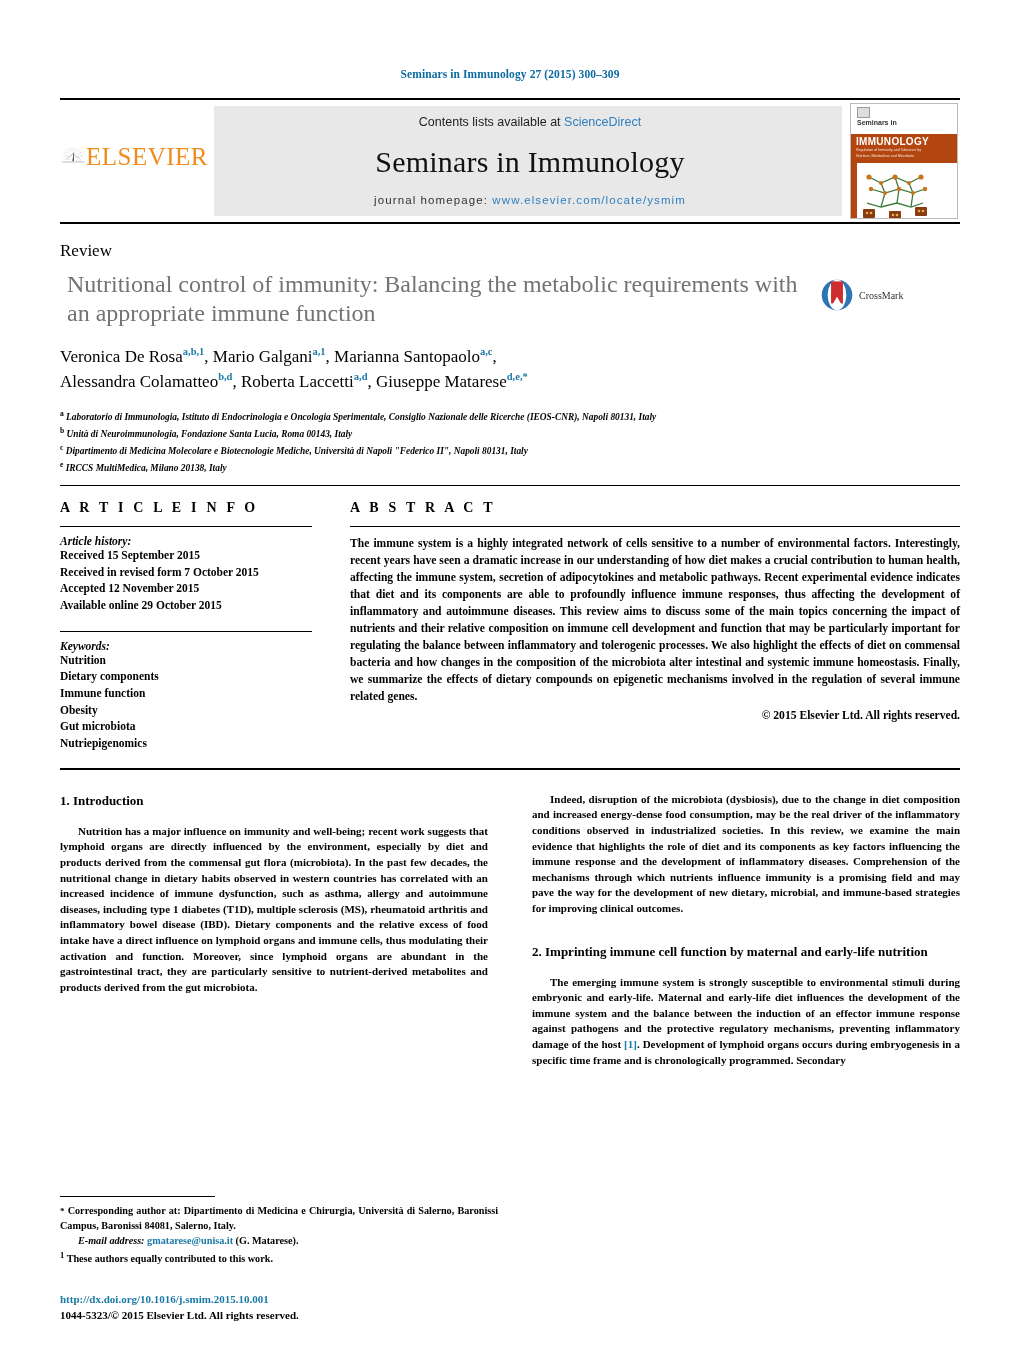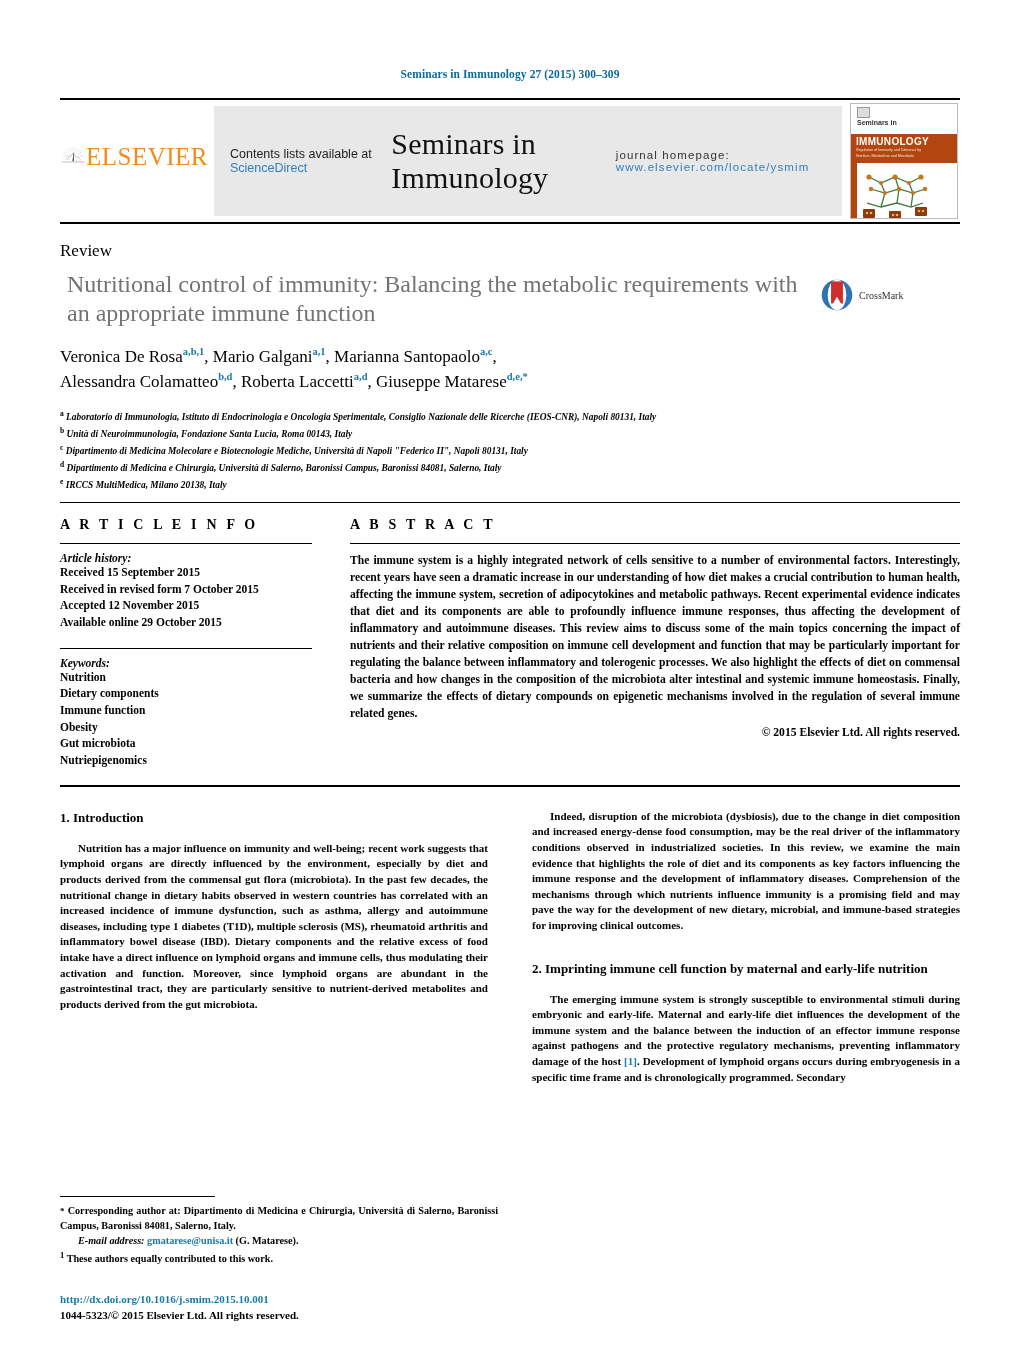--- a/index.html
+++ b/index.html
@@ -52,24 +52,24 @@
     color: #F08B1D;
     line-height: 1;
     margin-top: 1px;
   }
 
   .center-block {
     flex: 1 1 auto;
     background: #e8e8e8;
     margin: 6px 0 6px 6px;
     display: flex;
-    flex-direction: row;
+    flex-direction: column;
     justify-content: space-between;
     align-items: center;
-    padding: 9px 0 10px 16px;
+    padding: 9px 0 10px 4px;
   }
   .contents-line {
     font-family: "Liberation Sans", sans-serif;
     font-size: 12.5px;
     color: #222;
   }
   .contents-line .sd { color: #2f7fc1; }
   .journal-name {
     font-family: "Liberation Serif", serif;
     font-size: 30px;
@@ -454,21 +454,20 @@
   </div>
 
   <div class="authors">
     <span><span>Veronica De Rosa</span><sup>a,b,1</sup><span>, </span></span><span><span>Mario Galgani</span><sup>a,1</sup><span>, </span></span><span><span>Marianna Santopaolo</span><sup>a,c</sup><span>,</span></span><br><span><span>Alessandra Colamatteo</span><sup>b,d</sup><span>, </span></span><span><span>Roberta Laccetti</span><sup>a,d</sup><span>, </span></span><span><span>Giuseppe Matarese</span><sup>d,e,*</sup></span>
   </div>
 
   <div class="affils">
     <div class="affil"><sup>a</sup> <span>Laboratorio di Immunologia, Istituto di Endocrinologia e Oncologia Sperimentale, Consiglio Nazionale delle Ricerche (IEOS-CNR), Napoli 80131, Italy</span></div>
     <div class="affil"><sup>b</sup> <span>Unità di Neuroimmunologia, Fondazione Santa Lucia, Roma 00143, Italy</span></div>
     <div class="affil"><sup>c</sup> <span>Dipartimento di Medicina Molecolare e Biotecnologie Mediche, Università di Napoli "Federico II", Napoli 80131, Italy</span></div>
-    <div class="affil"><sup>d</sup> <span>Dipartimento di Medicina e Chirurgia, Università di Salerno, Baronissi Campus, Baronissi 84081, Salerno, Italy</span></div>
     <div class="affil"><sup>e</sup> <span>IRCCS MultiMedica, Milano 20138, Italy</span></div>
   </div>
 
   <div class="rule-thin"></div>
 
   <div class="info-abs">
 
     <div class="col-info">
       <div class="sec-head">A R T I C L E    I N F O</div>
       <div class="hr-sec"></div>

